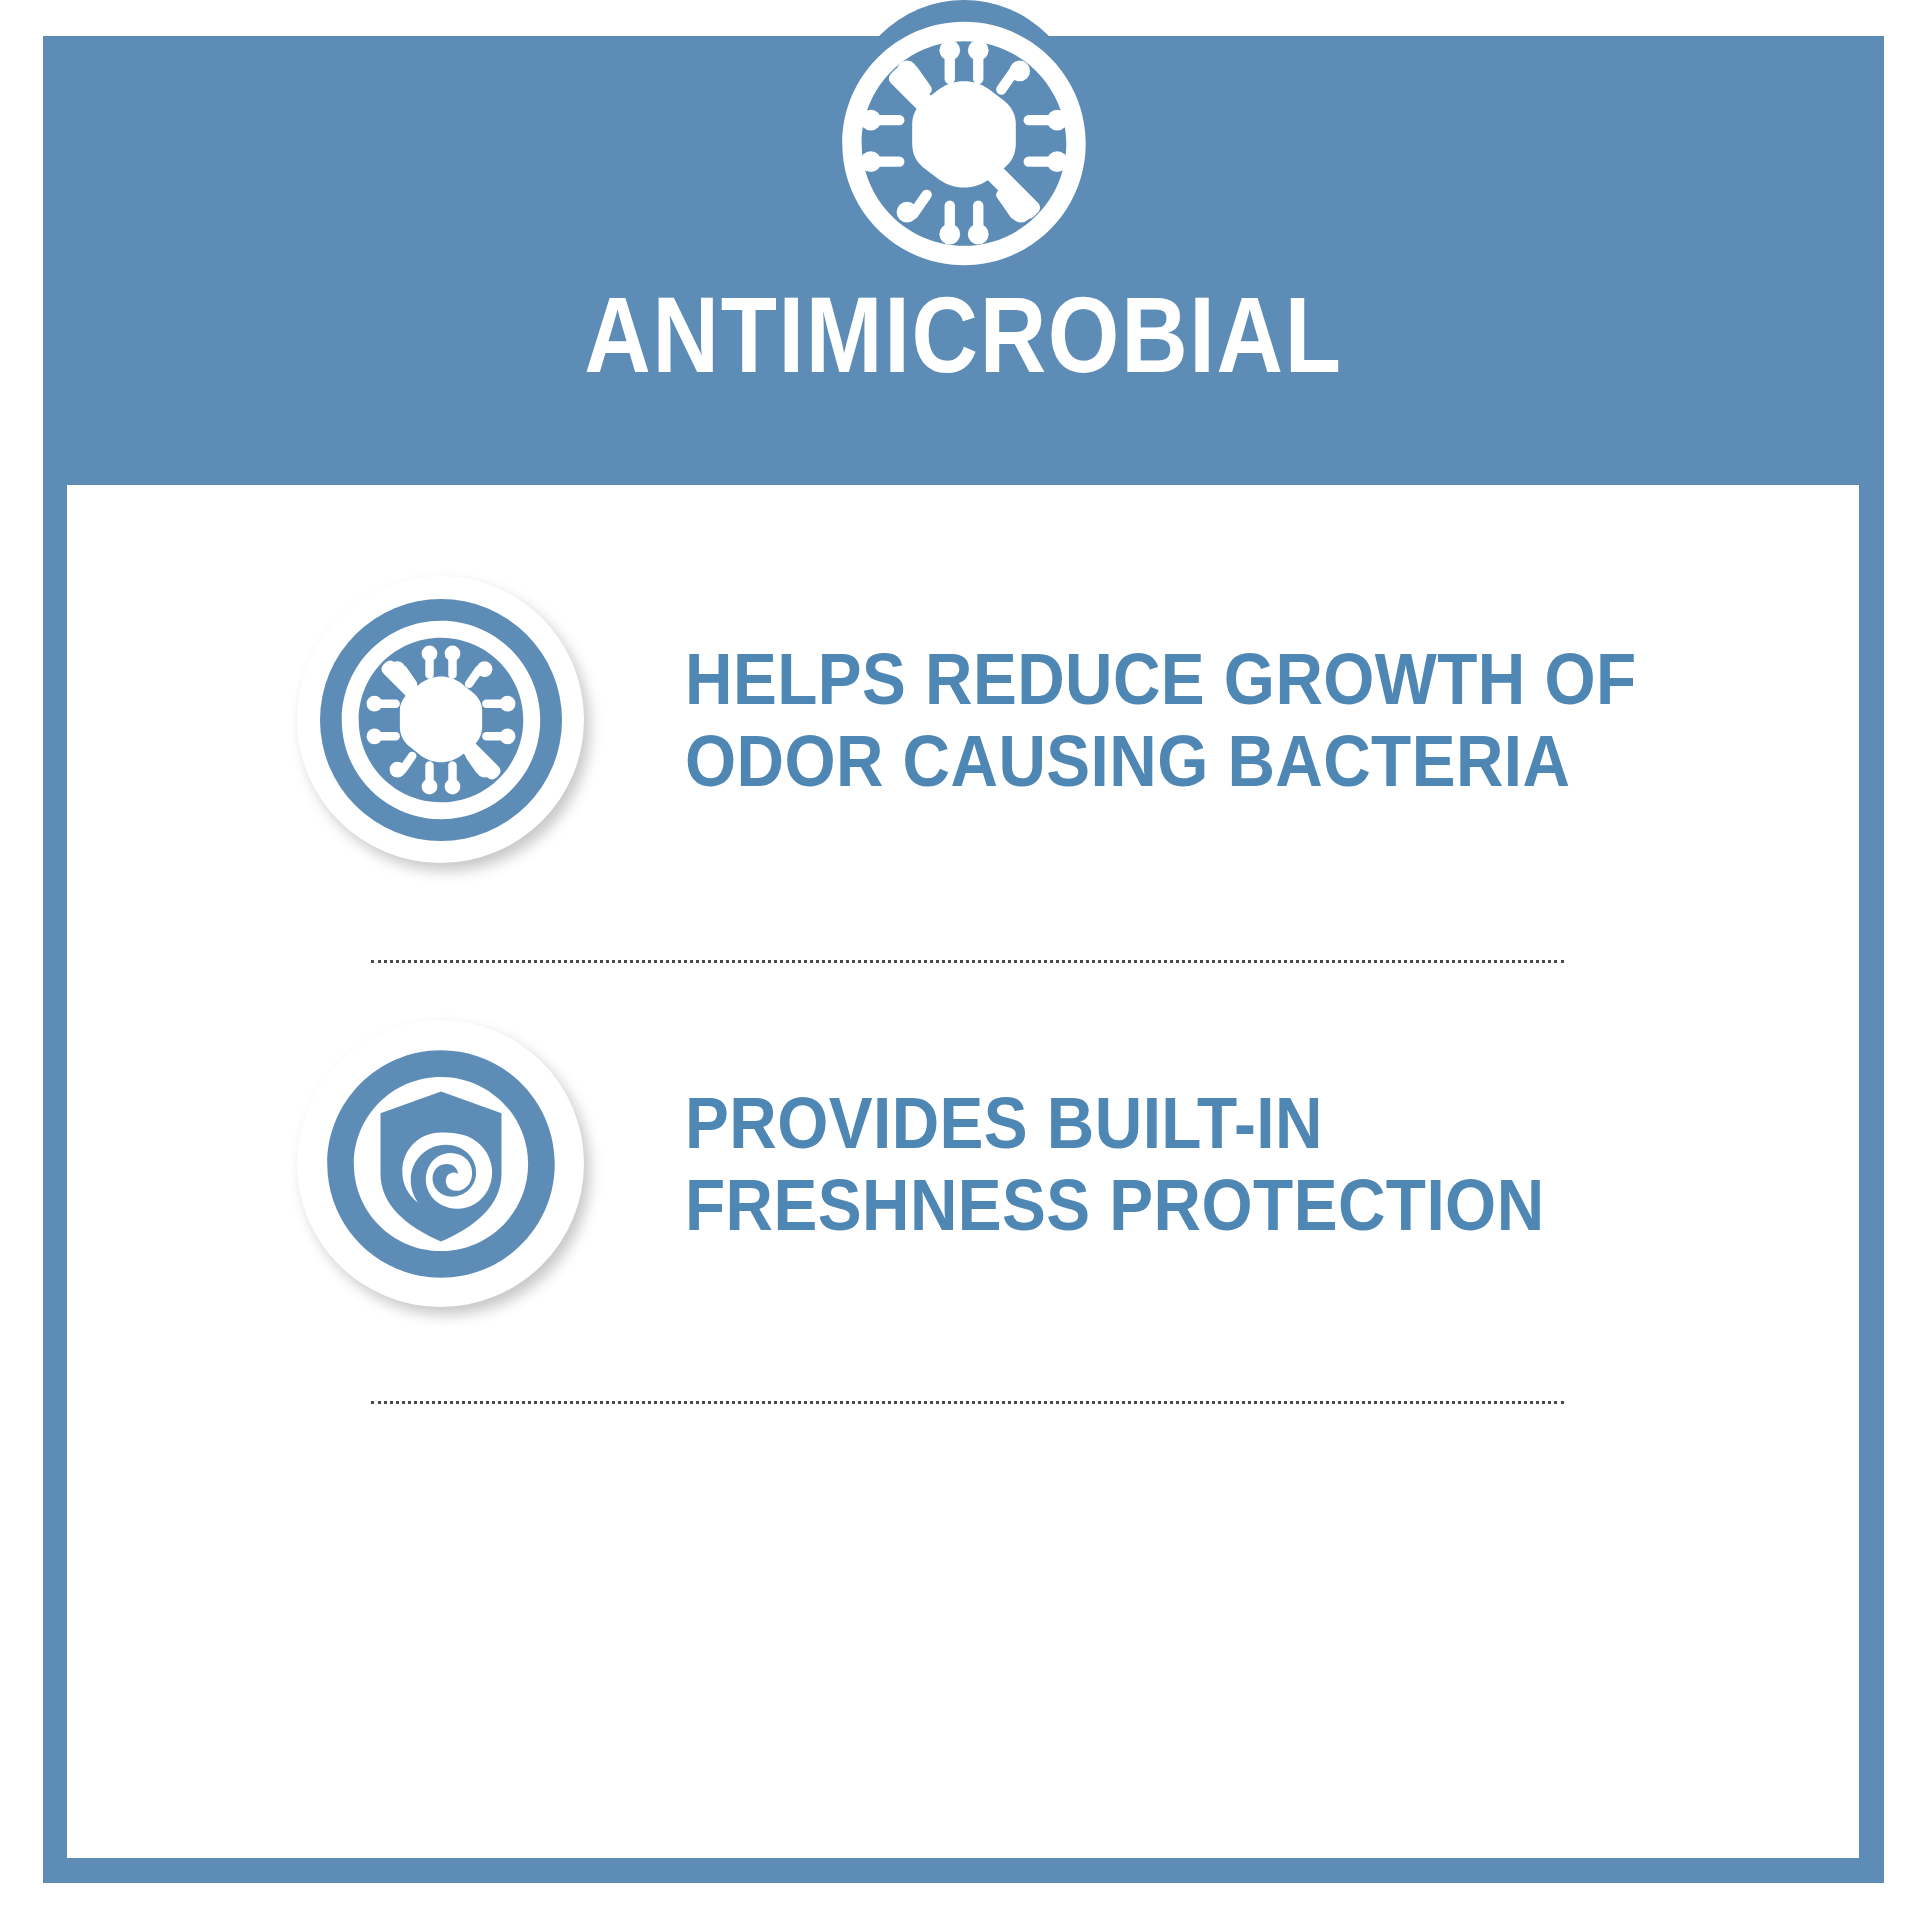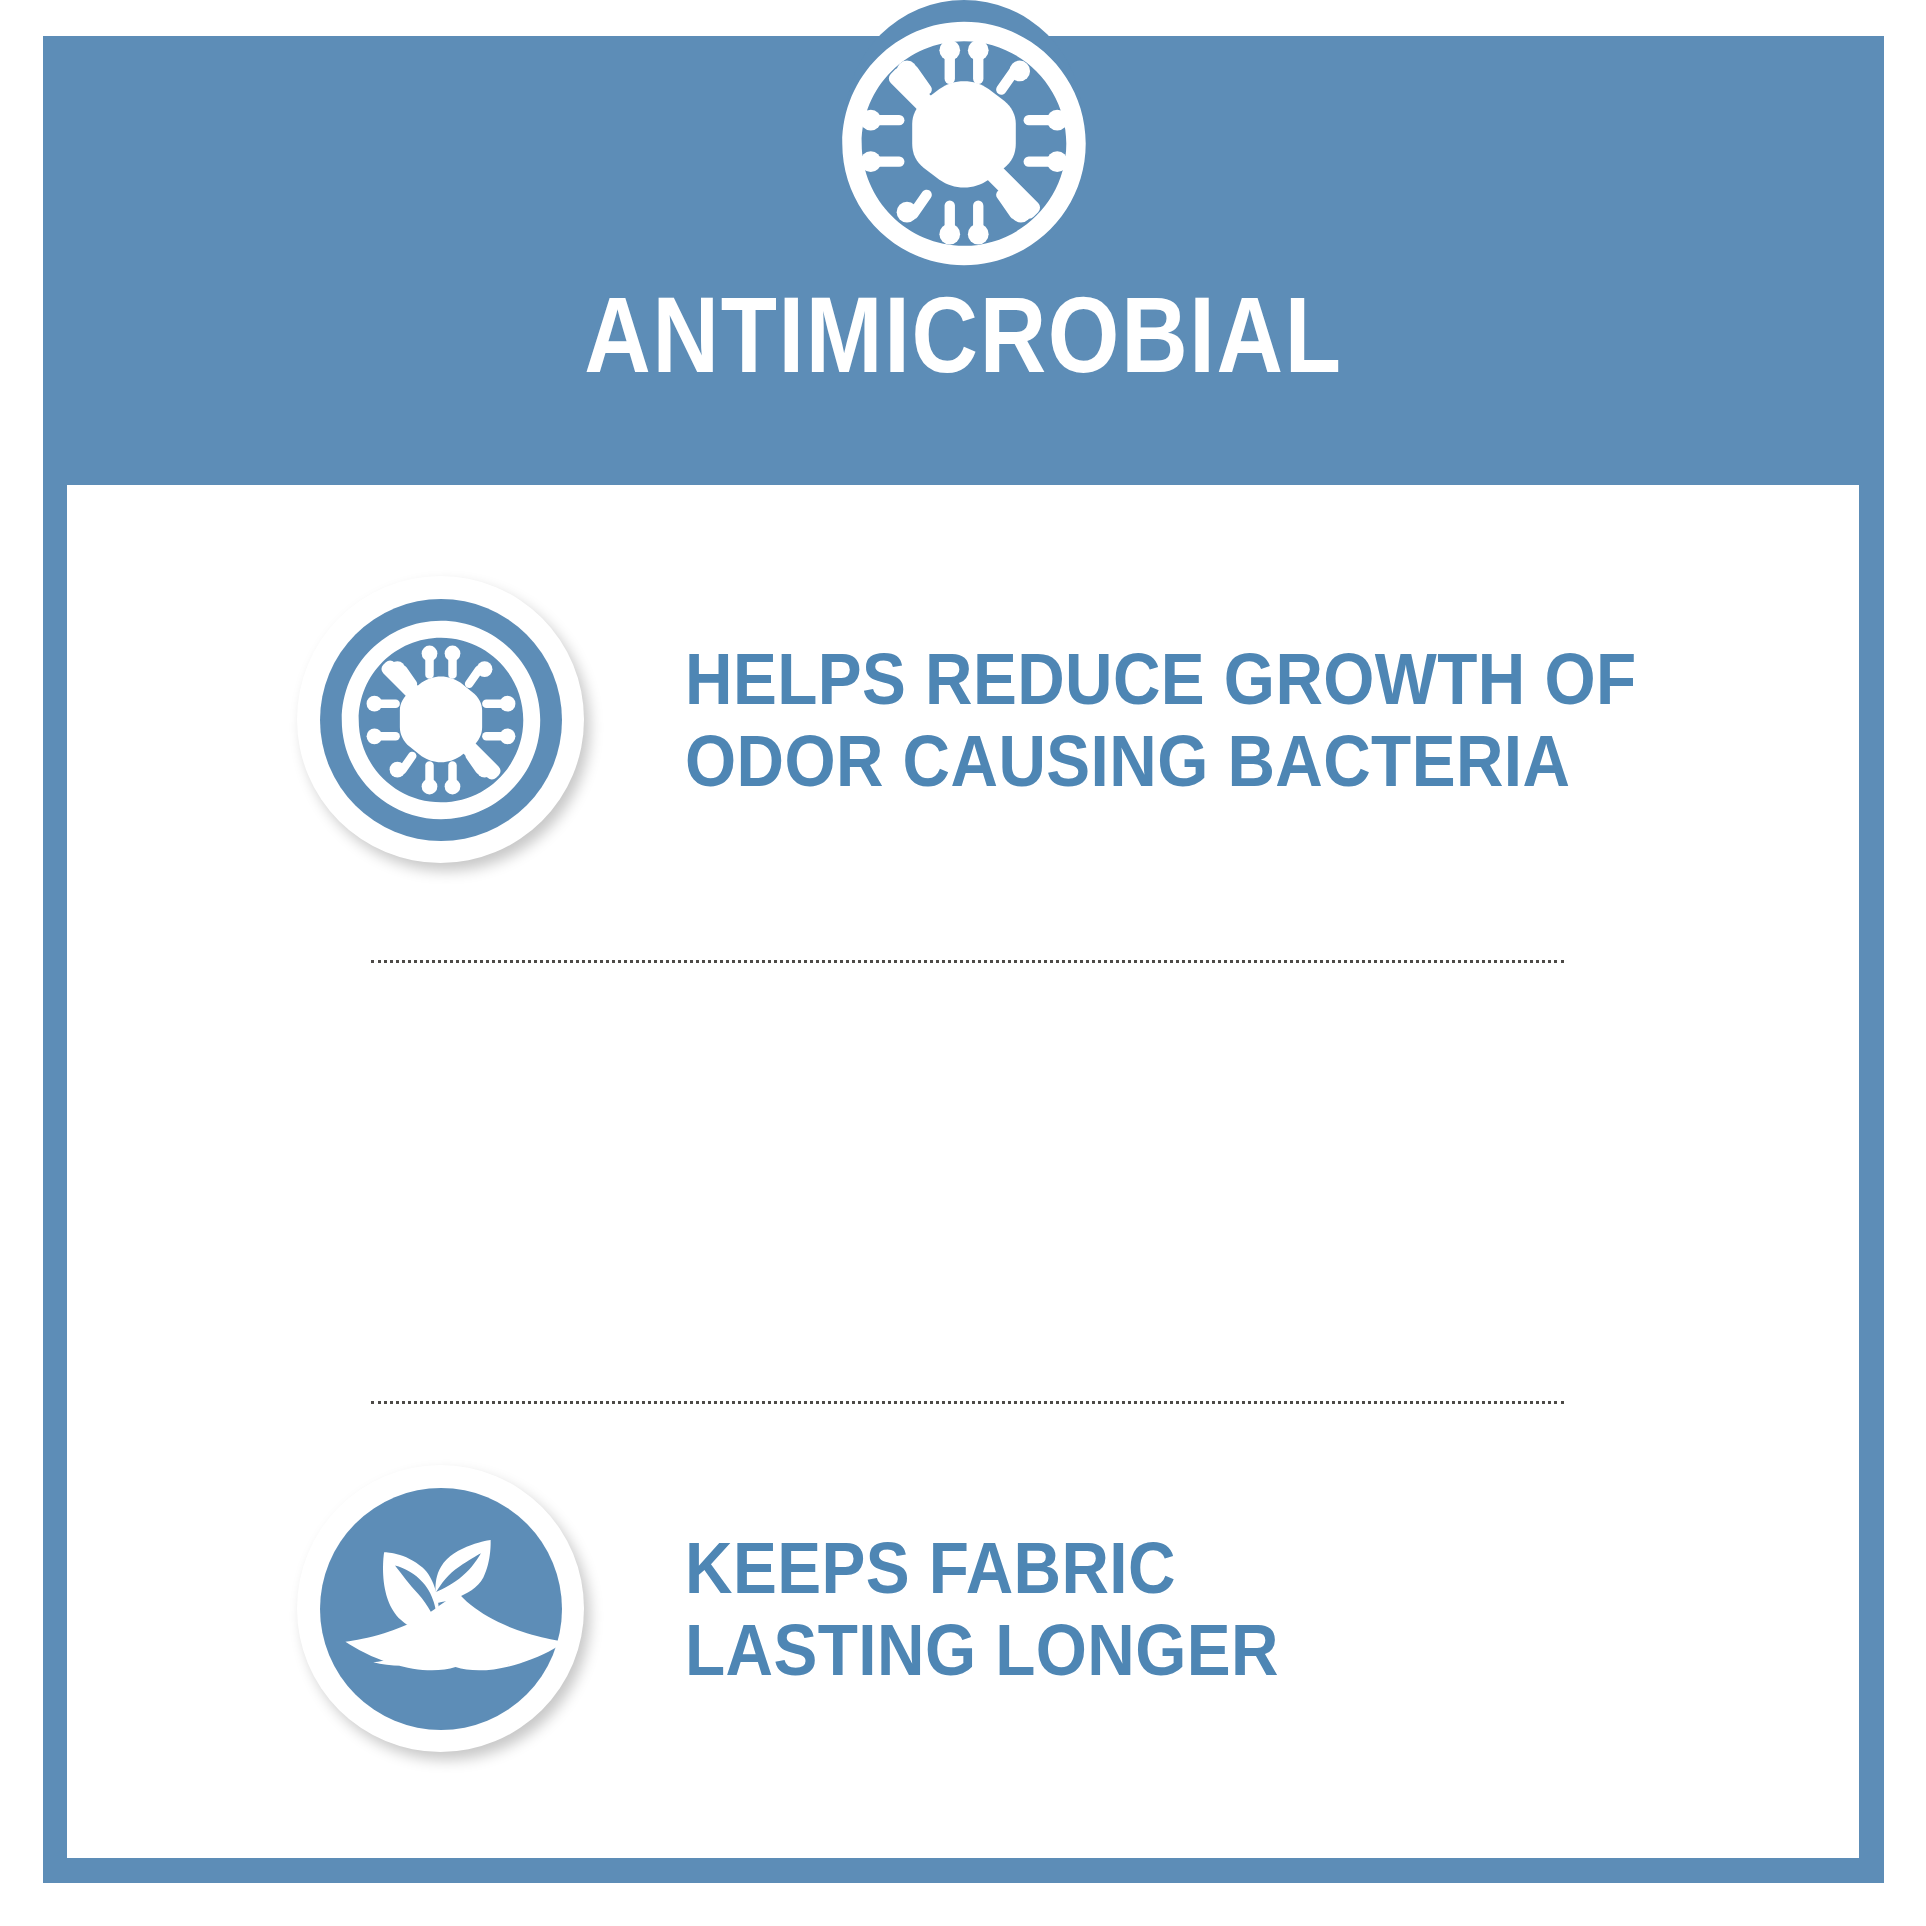--- a/index.html
+++ b/index.html
@@ -252,47 +252,41 @@
             <circle cx="64" cy="58" r="6.5"></circle>
           </g>
         </svg>
       </div>
       <div class="feature-text">
         <span class="line">HELPS REDUCE GROWTH OF</span>
         <span class="line">ODOR CAUSING BACTERIA</span>
       </div>
     </div>
 
-
-    <div class="feature-row row-2">
+    <div class="feature-row row-1">
       <div class="badge">
         <svg viewBox="0 0 200 200" width="242" height="242" aria-hidden="true">
-          <circle cx="100" cy="100" r="100" fill="#5d8db7"></circle>
-          <g fill="#ffffff">
-
-            <path d="M53 53 c0 0 -6 38 14 56 c13 12 31 11 31 11 c0 0 5 -37 -13 -54 c-14 -13 -32 -13 -32 -13 Z
-                     M62 64 c8 2 17 7 23 14 c10 11 12 27 12 35 c-4 -9 -10 -20 -19 -29 c-7 -8 -12 -15 -16 -20 Z"></path>
-
-            <path d="M141 43 c0 0 -30 4 -41 22 c-8 13 -3 30 -3 30 c0 0 29 -4 38 -21 c7 -14 6 -31 6 -31 Z
-                     M133 54 c-4 7 -10 15 -18 21 c-8 6 -15 9 -19 11 c4 -7 10 -15 19 -21 c8 -5 14 -9 18 -11 Z"></path>
-
-            <path d="M99 97 c-10 8 -26 17 -46 23 c-13 4 -24 6 -32 7 c9 6 22 13 38 18 c22 7 40 7 53 3
-                     c13 4 31 4 53 -3 c16 -5 29 -12 38 -18 c-8 -1 -19 -3 -32 -7 c-20 -6 -36 -15 -46 -23
-                     c-5 -4 -9 -8 -12 -12 c-3 4 -8 8 -14 12 Z
-                     M97 110 c-3 8 -9 16 -18 22 c-11 8 -25 11 -35 12 c12 3 27 4 41 1 c9 -2 16 -6 21 -11
-                     c-4 -7 -7 -15 -9 -24 Z
-                     M115 110 c-2 9 -5 17 -9 24 c5 5 12 9 21 11 c14 3 29 2 41 -1 c-10 -1 -24 -4 -35 -12
-                     c-9 -6 -15 -14 -18 -22 Z"></path>
-          </g>
+
+          <path d="M100 6 C48.1 6 6 48.1 6 100 C6 151.9 48.1 194 100 194 C151.9 194 194 151.9 194 100 C194 48.1 151.9 6 100 6 Z
+                   M100 28 C139.8 28 172 60.2 172 100 C172 139.8 139.8 172 100 172 C60.2 172 28 139.8 28 100 C28 60.2 60.2 28 100 28 Z" fill="#5d8db7"></path>
+
+          <path d="M100 40 L150 58 L150 108 C150 134 128 152 100 164 C72 152 50 134 50 108 L50 58 Z" fill="#5d8db7"></path>
+
+          <path d="M100 74 c-18 0 -32 14 -32 32 c0 11 5 20 13 26 c-4 -6 -6 -12 -6 -19
+                   c0 -16 13 -29 29 -29 c14 0 25 10 25 23 c0 11 -9 20 -20 20 c-9 0 -16 -7 -16 -15
+                   c0 -7 5 -12 12 -12 c5 0 9 4 9 8 c-3 -2 -7 -1 -9 2 c-2 4 -1 9 3 11 c6 3 13 0 16 -6
+                   c4 -8 1 -18 -7 -22 c-10 -5 -22 -1 -27 9 c-6 12 -1 26 11 32 c14 7 31 1 38 -13
+                   c8 -16 1 -35 -15 -43 c-7 -3 -15 -4 -24 -4 Z" fill="#ffffff"></path>
         </svg>
       </div>
       <div class="feature-text">
-        <span class="line">KEEPS FABRIC</span>
-        <span class="line">LASTING LONGER</span>
+        <span class="line">PROVIDES BUILT-IN</span>
+        <span class="line">FRESHNESS PROTECTION</span>
       </div>
     </div>
+
 
     <div class="divider d-0"></div>
     <div class="divider d-1"></div>
 
   </div>
 </div>
 
 
 </body></html>

